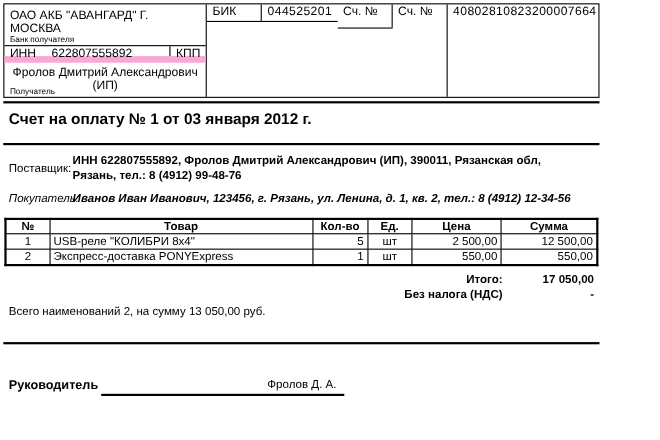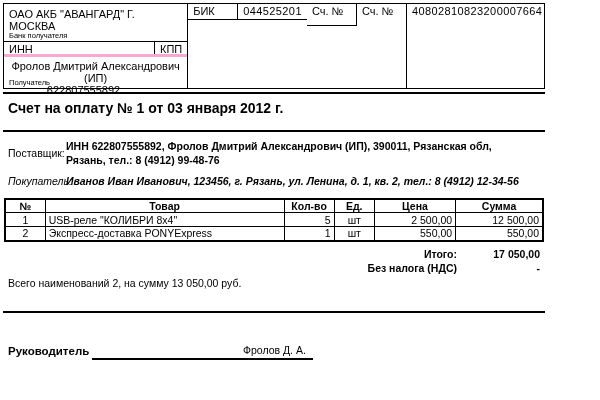--- a/index.html
+++ b/index.html
@@ -11,23 +11,23 @@
   }
 
   
   .bank-table {
     position: absolute; left: 3px; top: 3px; width: 542px; height: 86px;
     border: 1px solid #000; display: flex;
   }
   .bt-left { width: 310px; border-right: 1px solid #000; display: flex; flex-direction: column; }
   .bt-bank { height: 38px; border-bottom: 1px solid #000; position: relative; padding: 4px 5px 0; font-size: 11px; }
   .mini-label { position: absolute; left: 5px; bottom: 1px; font-size: 7.5px; }
-  .bt-innrow { height: 15px; border-bottom: 3px solid #f9a8d4; display: flex; font-size: 11px; }
+  .bt-innrow { height: 15px; border-bottom: 6px solid #f9a8d4; display: flex; font-size: 11px; }
   .bt-inn { width: 151px; border-right: 1px solid #000; padding: 1px 5px 0; display: flex; }
-  .bt-inn .num { margin-left: 14px; margin-top: 41px; }
+  .bt-inn .num { margin-left: 14px; }
   .bt-kpp { flex: 1; padding: 1px 5px 0; }
   .bt-recip { flex: 1; position: relative; padding: 3px 5px 0; font-size: 11px; text-align: center; }
   .bt-right { flex: 1; display: flex; flex-direction: row; font-size: 11px; }
   .bt-row { display: flex; }
   .bt-row .lbl { width: 50px; border-right: 1px solid #000; padding: 1px 5px 0; flex-shrink: 0; }
   .bt-row .val { flex: 1; padding: 1px 5px 0; letter-spacing: 0.4px; }
   .r-bik  { height: 16px; border-bottom: 1px solid #000; }
   .r-corr { height: 22px; border-bottom: 1px solid #000; }
   .r-acct { flex: 1; }
 

